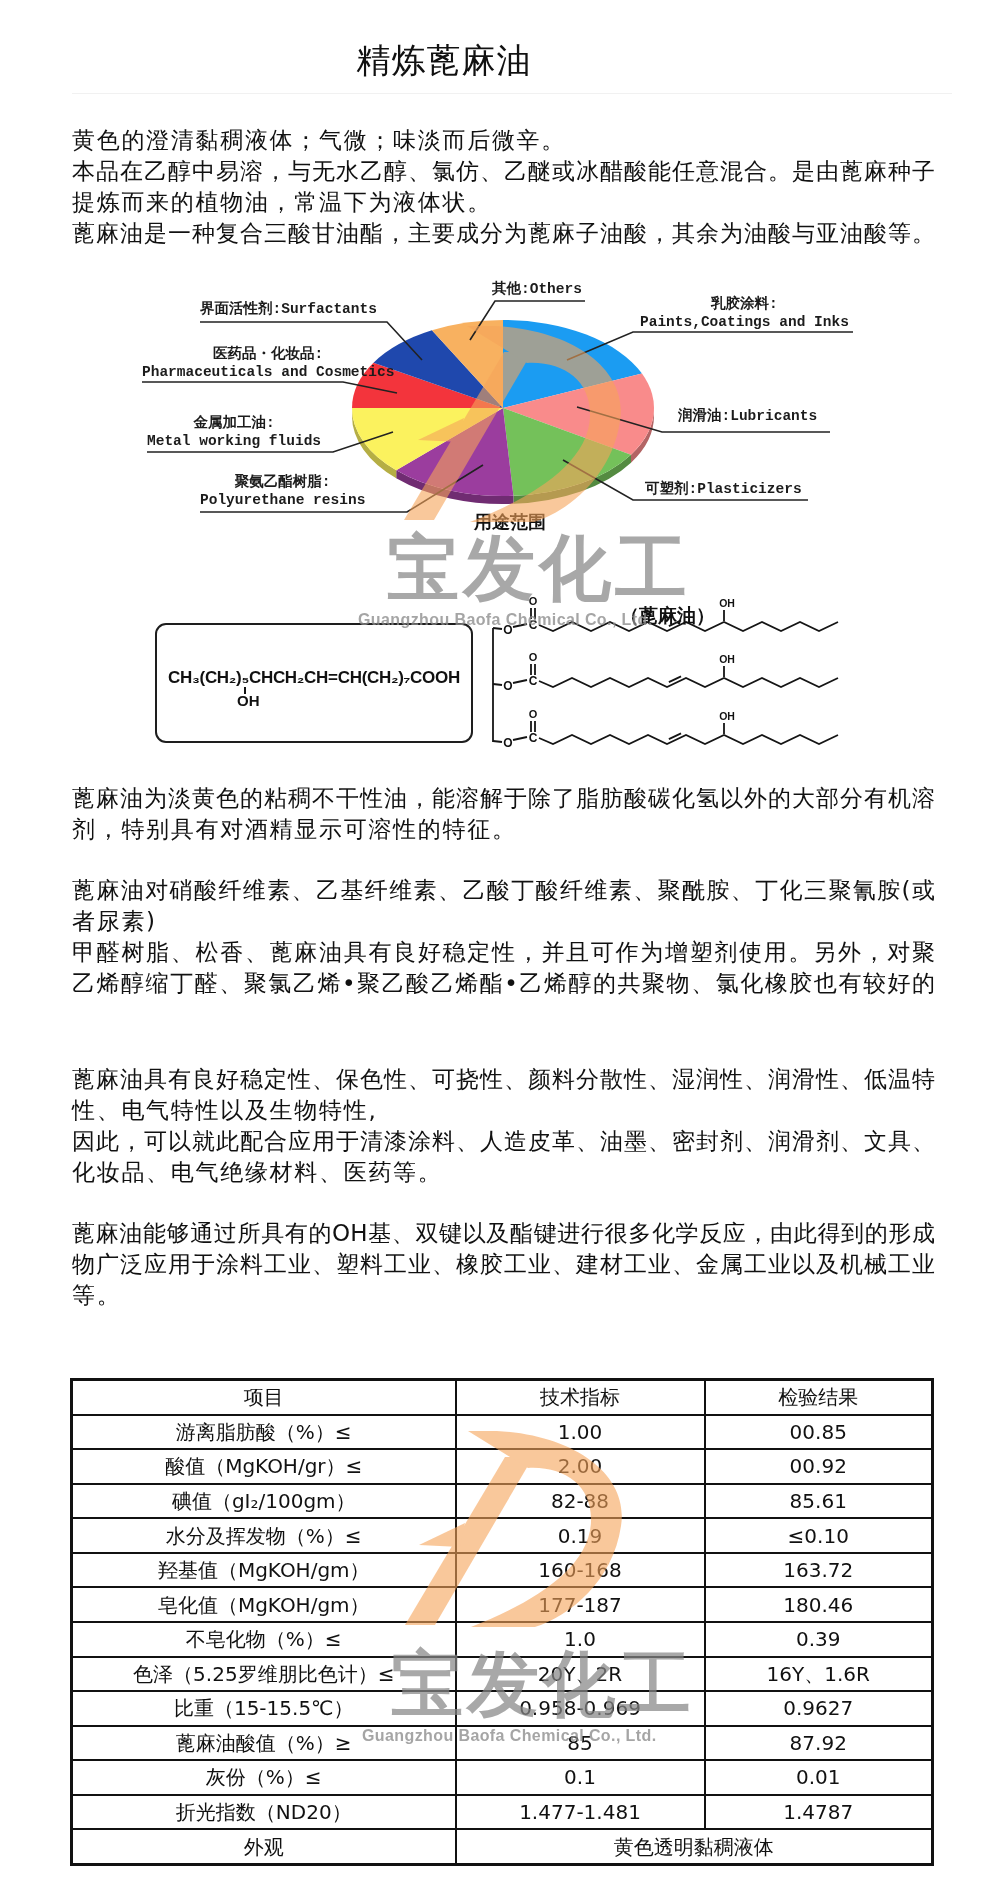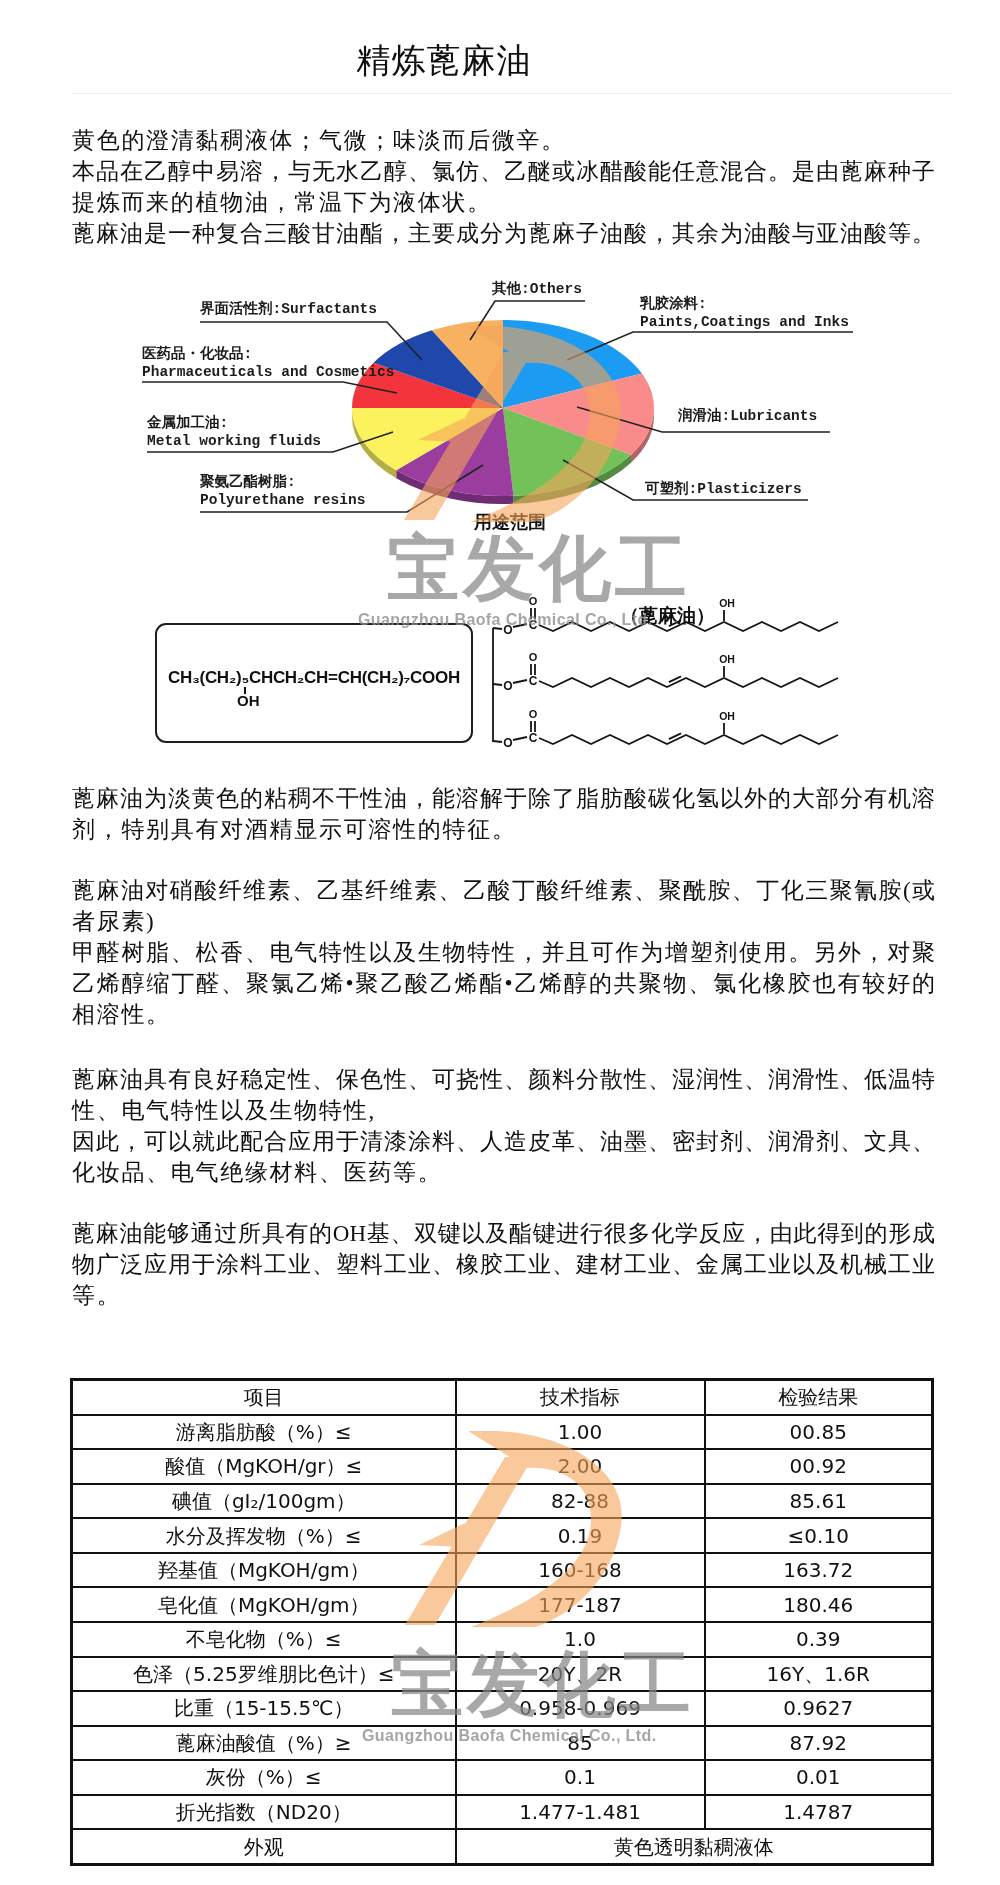--- a/index.html
+++ b/index.html
@@ -5,26 +5,26 @@
   html, body { margin:0; padding:0; background:#ffffff; }
   body { width:1000px; height:1885px; position:relative; overflow:hidden;
          font-family:"DejaVu Sans", sans-serif; color:#111; }
   .abs { position:absolute; }
 
   .title { left:0; top:38px; width:888px; text-align:center; font-size:34px;
            line-height:44px; letter-spacing:1px; color:#111; }
   .title-rule { left:72px; top:93px; width:880px; height:1px; background:#f1f1f1; }
 
   .para { left:72px; width:863px; font-size:23px; line-height:31.2px; color:#111; }
-  .para .line { display:block; white-space:nowrap; letter-spacing:1.7px;font-family:Liberation Serif, serif; }
+  .para .line { display:block; white-space:nowrap; letter-spacing:1.7px; }
   .para .line.full { white-space:normal; text-align:justify; text-align-last:justify; letter-spacing:0; }
 
   .lbl { position:absolute; font-family:"Liberation Mono","DejaVu Sans Mono",monospace;
          font-weight:bold; font-size:14.5px; line-height:18px; color:#1c1c1c; white-space:nowrap; }
-  .lbl span { display:block; }
+  .lbl span { display:block;text-align:center; }
 
   .caption { left:420px; top:511px; width:180px; text-align:center; font-size:18px;
              font-weight:bold; line-height:22px; color:#111; }
 
   .formula-box { left:155px; top:623px; width:314px; height:116px; border:2px solid #1e1e1e;
                  border-radius:11px; background:#fff; }
   .formula { left:168px; top:667px; font-family:"Liberation Sans","DejaVu Sans",sans-serif;
              font-weight:bold; font-size:17px; line-height:22px; letter-spacing:-0.3px;
              white-space:nowrap; color:#111; }
   .formula-oh { left:237px; top:692px; font-family:"Liberation Sans",sans-serif; font-weight:bold;
@@ -169,23 +169,22 @@
 
 <div class="abs struct-title">（蓖麻油）</div>
 
 <div class="abs para" style="top:782.5px">
   <span class="line full">蓖麻油为淡黄色的粘稠不干性油，能溶解于除了脂肪酸碳化氢以外的大部分有机溶</span>
   <span class="line">剂，特别具有对酒精显示可溶性的特征。</span>
 </div>
 <div class="abs para" style="top:874.5px">
   <span class="line full">蓖麻油对硝酸纤维素、乙基纤维素、乙酸丁酸纤维素、聚酰胺、丁化三聚氰胺(或</span>
   <span class="line">者尿素)</span>
-  <span class="line full">甲醛树脂、松香、电气特性以及生物特性，并且可作为增塑剂使用。另外，对聚</span>
+  <span class="line full">甲醛树脂、松香、蓖麻油具有良好稳定性，并且可作为增塑剂使用。另外，对聚</span>
   <span class="line full">乙烯醇缩丁醛、聚氯乙烯•聚乙酸乙烯酯•乙烯醇的共聚物、氯化橡胶也有较好的</span>
-  <span class="line">相溶性。</span>
 </div>
 <div class="abs para" style="top:1063.5px">
   <span class="line full">蓖麻油具有良好稳定性、保色性、可挠性、颜料分散性、湿润性、润滑性、低温特</span>
   <span class="line">性、电气特性以及生物特性,</span>
   <span class="line full">因此，可以就此配合应用于清漆涂料、人造皮革、油墨、密封剂、润滑剂、文具、</span>
   <span class="line">化妆品、电气绝缘材料、医药等。</span>
 </div>
 <div class="abs para" style="top:1217.5px">
   <span class="line full">蓖麻油能够通过所具有的OH基、双键以及酯键进行很多化学反应，由此得到的形成</span>
   <span class="line full">物广泛应用于涂料工业、塑料工业、橡胶工业、建材工业、金属工业以及机械工业</span>

